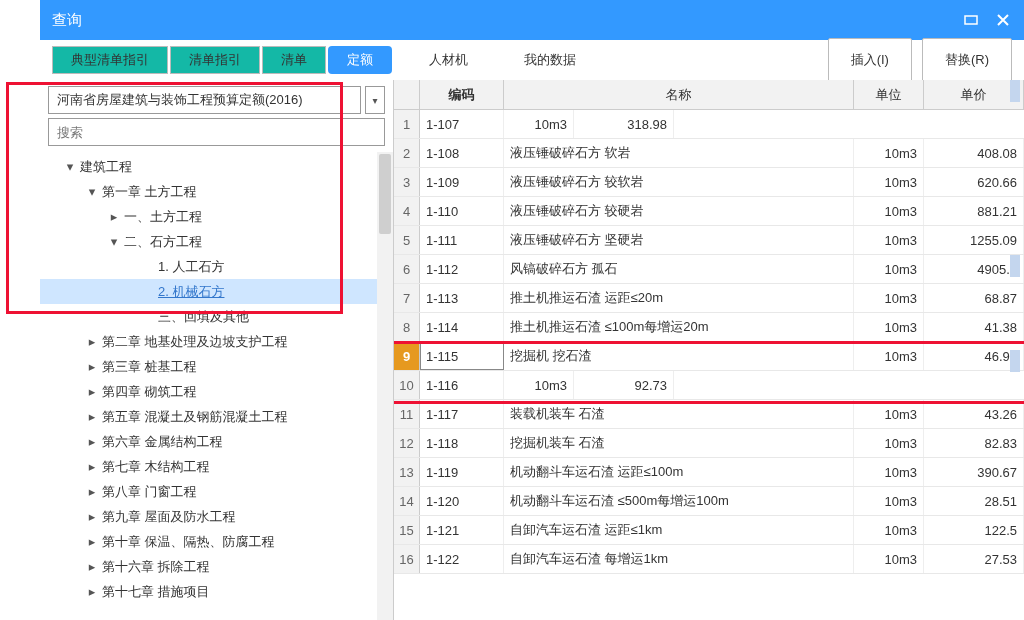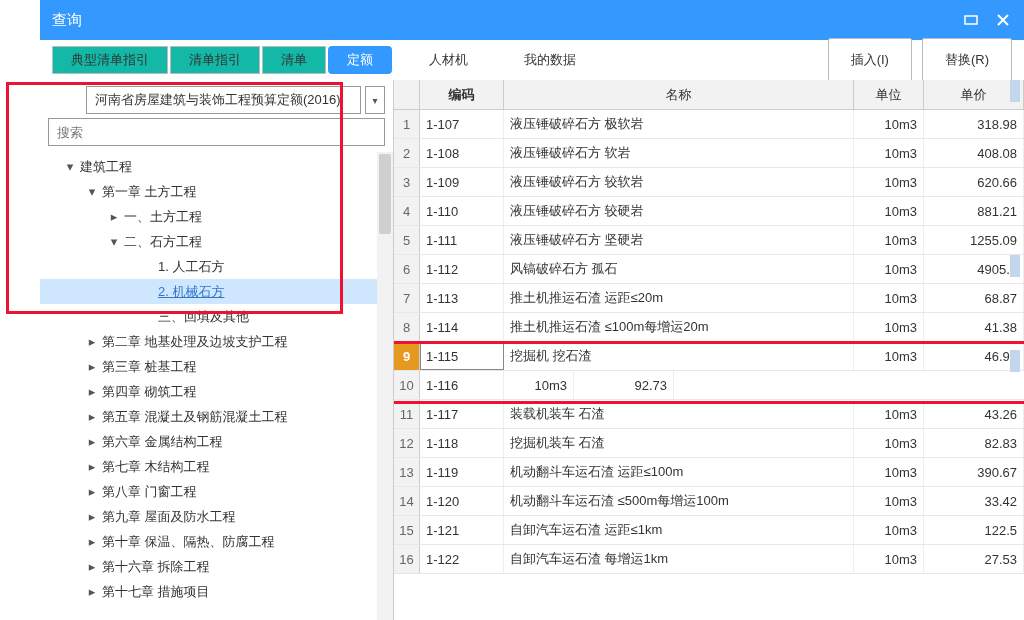--- a/index.html
+++ b/index.html
@@ -10,21 +10,21 @@
 .titlebar-btns { display: flex; gap: 14px; }
 .titlebar-btn { width: 18px; height: 18px; display: flex; align-items: center; justify-content: center; cursor: pointer; }
 .toolbar { height: 40px; display: flex; align-items: center; padding: 0 12px; gap: 0; border-bottom: 0; }
 .tab { height: 28px; padding: 0 18px; display: flex; align-items: center; border: 1px solid transparent; cursor: pointer; color: #333; }
 .tab.active { background: #3399ff; color: #fff; border-radius: 4px; }
 .tab.inactive { background: #14b8a6; border: 1px solid #bbb; margin-right: 2px; }
 .toolbar-spacer { flex: 1; }
 .action-btn { height: 44px; padding: 0 22px; border: 1px solid #bbb; background: #fff; cursor: pointer; margin-left: 10px; display: flex; align-items: center; border-radius: 2px; }
 .main { display: flex; height: calc(100% - 80px); }
 .sidebar { width: 354px; border-right: 1px solid #ccc; display: flex; flex-direction: column; position: relative; }
-.dd-row { display: flex; padding: 6px 8px 4px 8px; gap: 4px; margin-left: 38px; }
+.dd-row { display: flex; padding: 6px 8px 4px 8px; gap: 4px; }
 .dd { flex: 1; height: 28px; border: 1px solid #999; padding: 0 8px; display: flex; align-items: center; cursor: pointer; }
 .dd-arrow { width: 20px; height: 28px; border: 1px solid #999; display: flex; align-items: center; justify-content: center; cursor: pointer; }
 .search-row { padding: 0 8px 6px 8px; }
 .search-input { width: 100%; height: 28px; border: 1px solid #999; padding: 0 8px; color: #888; font-family: inherit; font-size: 13px; outline: none; }
 .tree-wrap { flex: 1; overflow-y: auto; overflow-x: hidden; padding: 2px 0 4px 0; position: relative; }
 .tree-item { display: flex; align-items: center; height: 25px; padding-left: 0; cursor: pointer; white-space: nowrap; }
 .tree-item.selected { background: #cfe6ff; color: #3377cc; }
 .tree-item a { color: #3377cc; text-decoration: underline; }
 .tree-arrow { width: 16px; display: flex; justify-content: center; color: #555; }
 .tree-label { padding-left: 2px; }
@@ -187,21 +187,20 @@
         <div class="gh-cell gh-rownum"></div>
         <div class="gh-cell gh-code" style="font-weight:bold;">编码</div>
         <div class="gh-cell gh-name">名称</div>
         <div class="gh-cell gh-unit">单位</div>
         <div class="gh-cell gh-price">单价</div>
       </div>
       <div class="grid-body" id="grid-host">
           <div class="grid-row">
             <div class="gc rownum">1</div>
             <div class="gc code">1-107</div>
-            <div class="gc name">液压锤破碎石方 极软岩</div>
             <div class="gc unit">10m3</div>
             <div class="gc price">318.98</div>
           </div>
           <div class="grid-row">
             <div class="gc rownum">2</div>
             <div class="gc code">1-108</div>
             <div class="gc name">液压锤破碎石方 软岩</div>
             <div class="gc unit">10m3</div>
             <div class="gc price">408.08</div>
           </div>
@@ -279,21 +278,21 @@
             <div class="gc code">1-119</div>
             <div class="gc name">机动翻斗车运石渣 运距≤100m</div>
             <div class="gc unit">10m3</div>
             <div class="gc price">390.67</div>
           </div>
           <div class="grid-row">
             <div class="gc rownum">14</div>
             <div class="gc code">1-120</div>
             <div class="gc name">机动翻斗车运石渣 ≤500m每增运100m</div>
             <div class="gc unit">10m3</div>
-            <div class="gc price">33.42</div>
+            <div class="gc price">28.51</div>
           </div>
           <div class="grid-row">
             <div class="gc rownum">15</div>
             <div class="gc code">1-121</div>
             <div class="gc name">自卸汽车运石渣 运距≤1km</div>
             <div class="gc unit">10m3</div>
             <div class="gc price">122.5</div>
           </div>
           <div class="grid-row">
             <div class="gc rownum">16</div>

